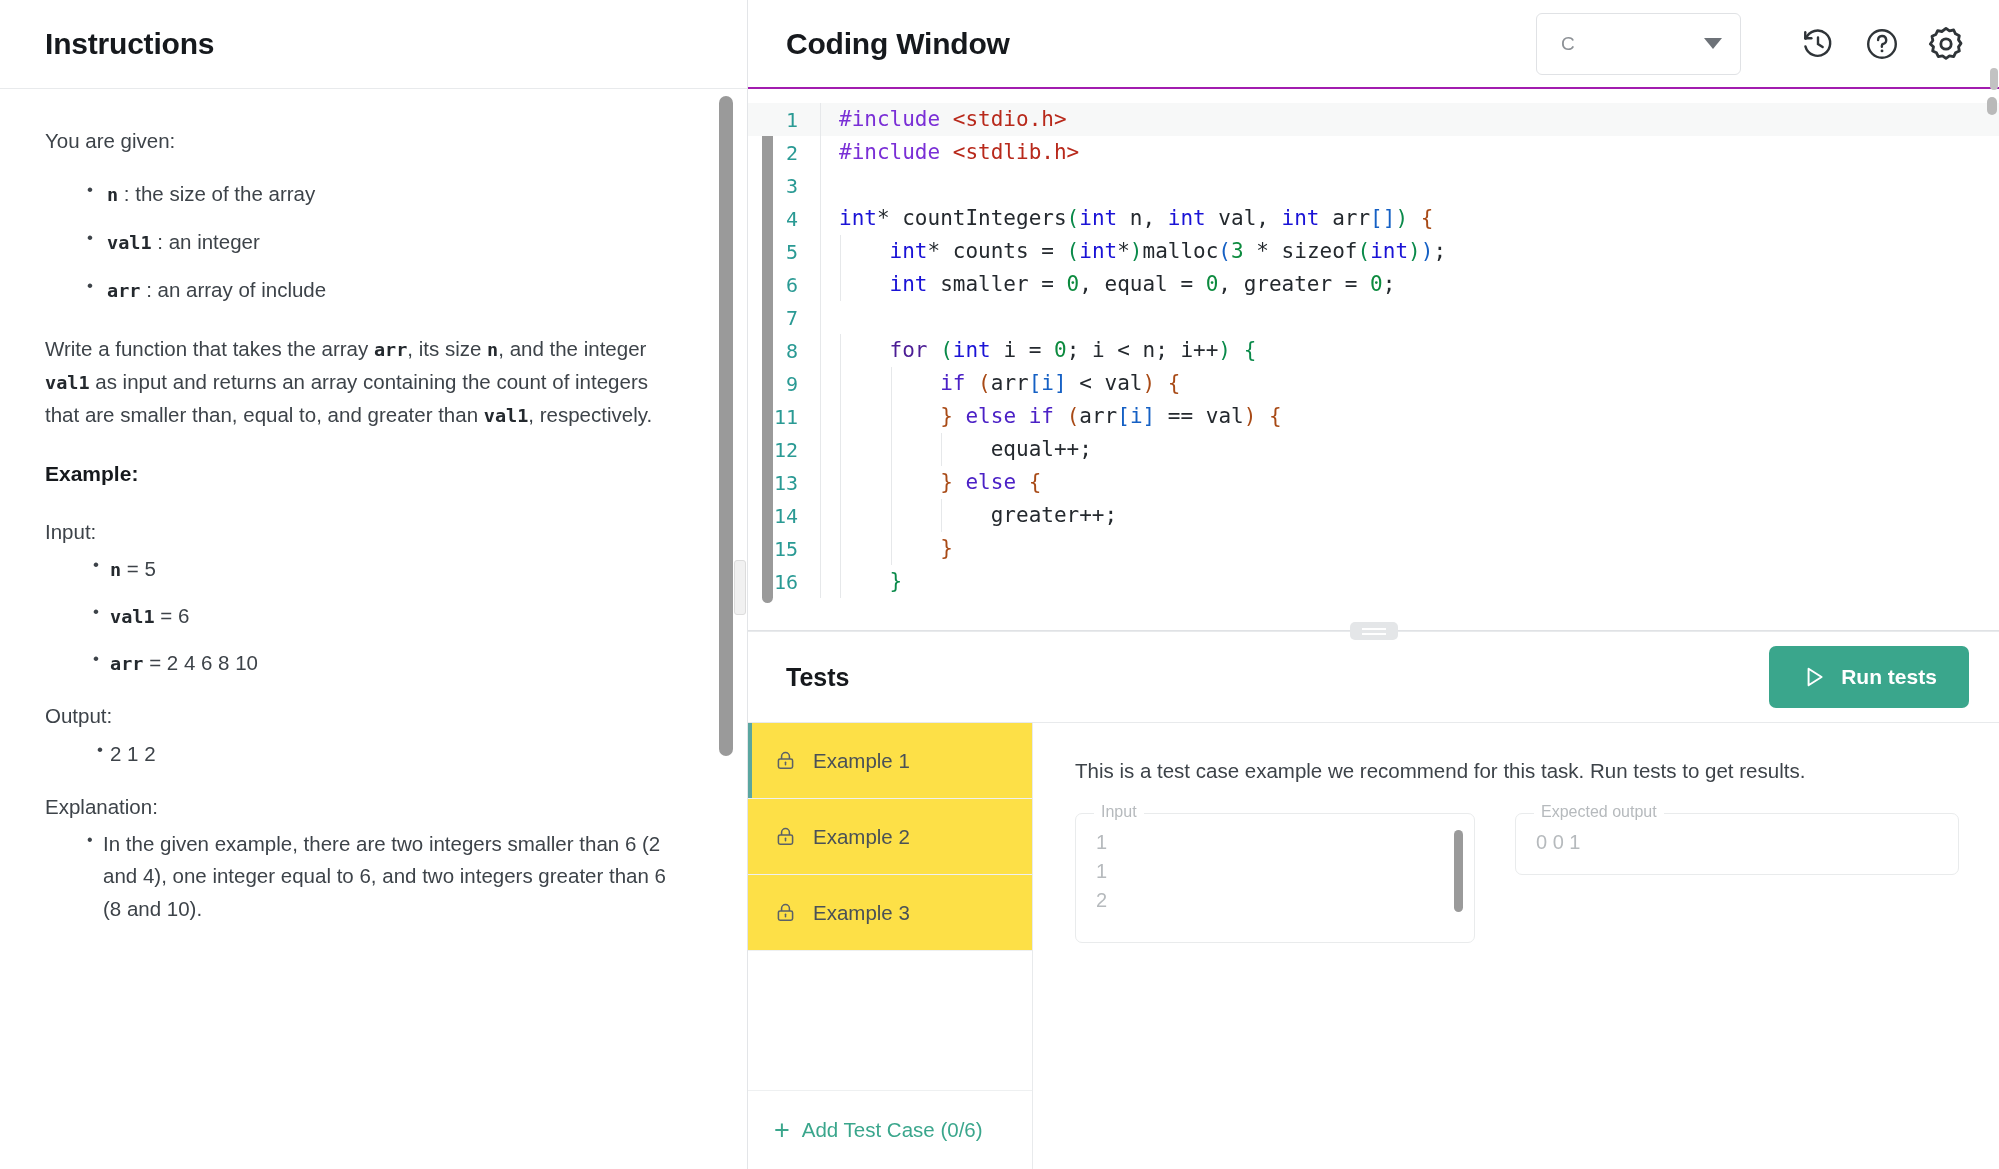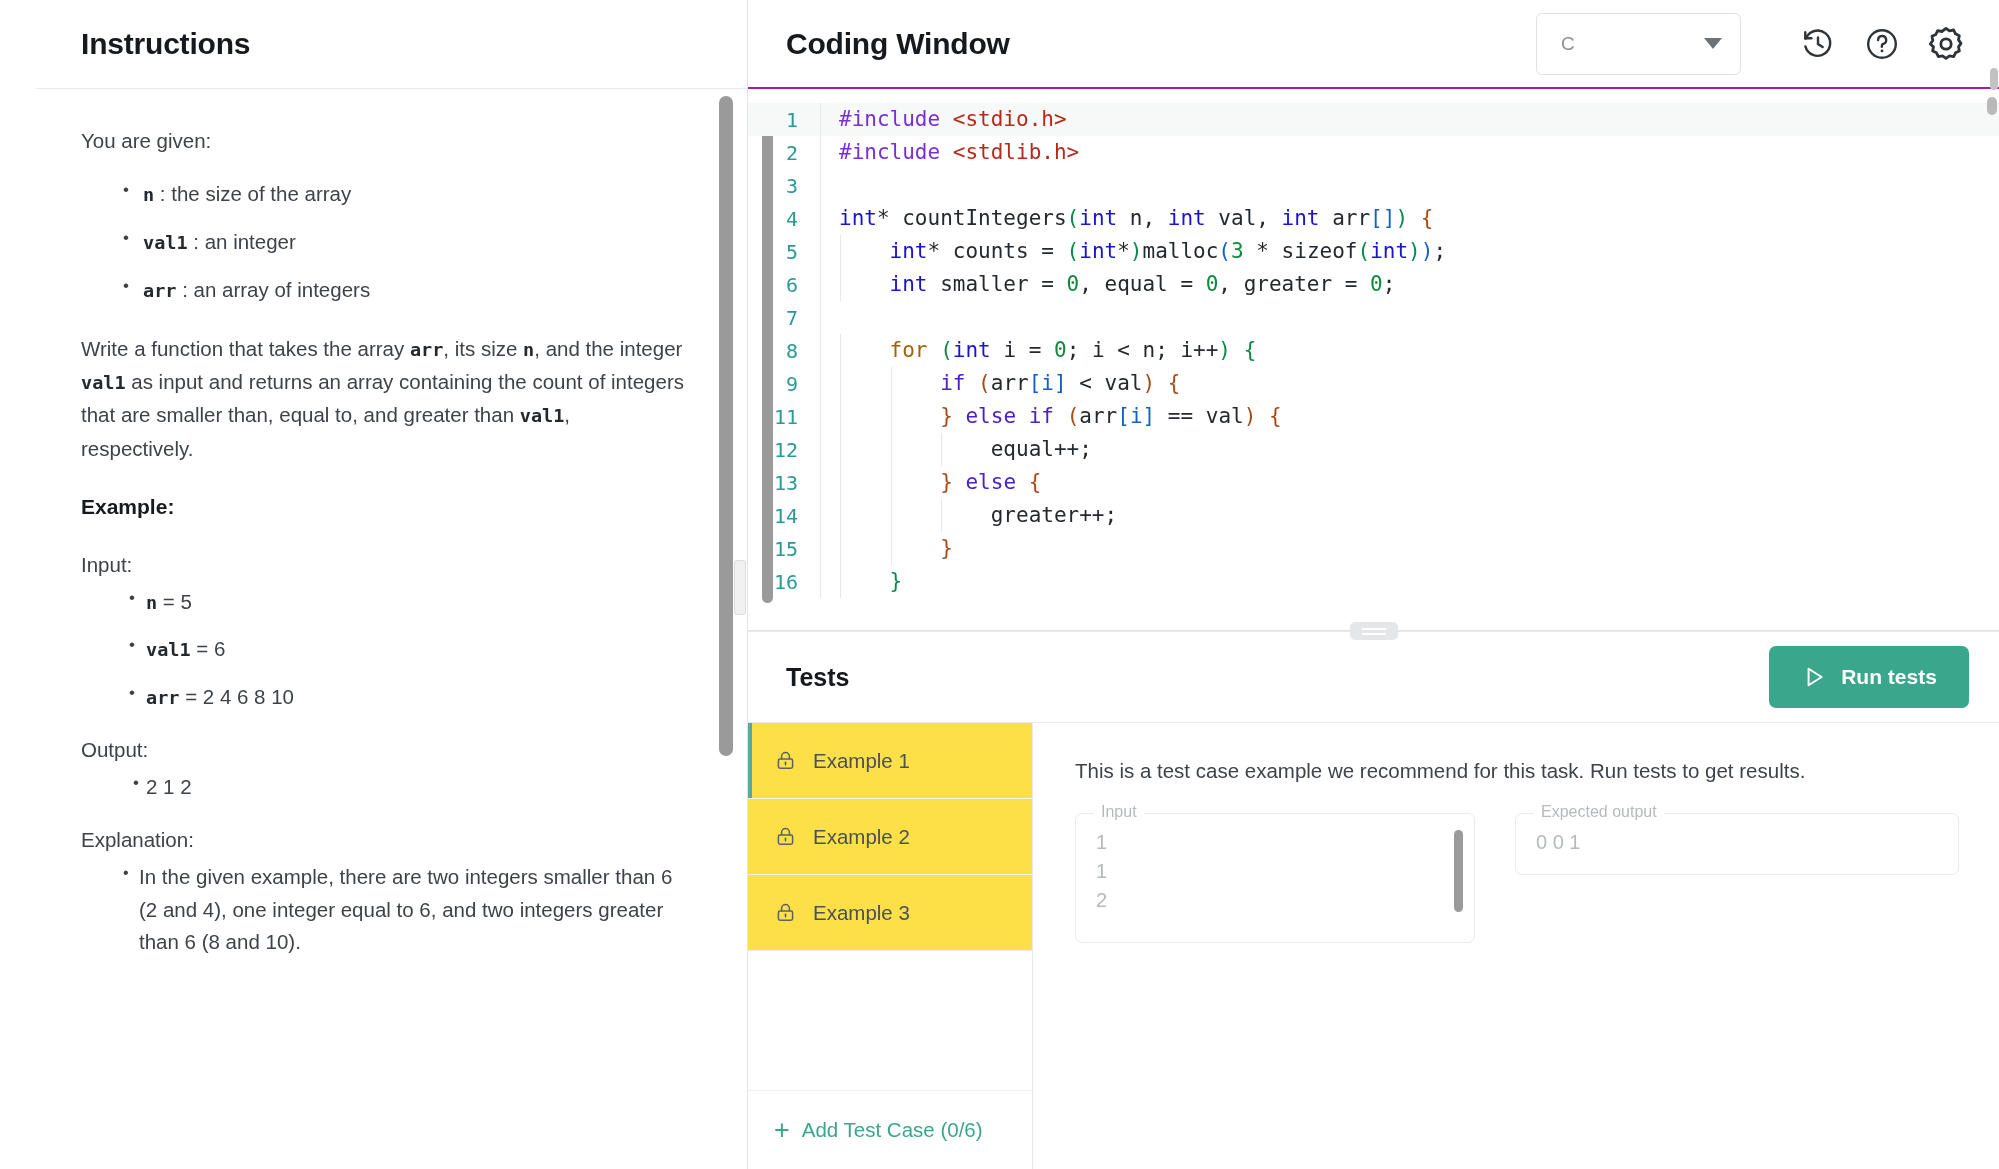--- a/index.html
+++ b/index.html
@@ -9,21 +9,21 @@
     background: #ffffff;
     overflow: hidden;
   }
   .app { display: flex; width: 1999px; height: 1169px; position: relative; }
 
   
   .left-panel {
     width: 748px; height: 1169px;
     display: flex; flex-direction: column;
     border-right: 1px solid #e3e5e8;
-    position: relative; background: #fff; padding-left: 36px;
+    position: relative; background: #fff;
   }
   .left-header {
     height: 89px; flex: 0 0 89px;
     display: flex; align-items: center;
     padding-left: 45px;
     border-bottom: 1px solid #e8eaec;
   }
   .left-header h1 { font-size: 30px; font-weight: bold; color: #16191d; letter-spacing: -.2px; }
   .instructions-body {
     flex: 1; overflow: hidden; position: relative;
@@ -143,21 +143,21 @@
     font-family: "DejaVu Sans Mono", monospace;
     font-size: 20px; color: #2a9a94;
   }
   .code-text {
     font-family: "DejaVu Sans Mono", monospace;
     font-size: 21px; color: #24292e;
     white-space: pre; position: relative;
     padding-left: 18px; border-left: 1px solid #e6e8ea;
     height: 33px; line-height: 33px; flex: 1;
   }
-  .kw    { color: #a16207; }
+  .kw    { color: #4c1d95; }
   .kw2   { color: #4b21c6; }
   .pre   { color: #7a2fd6; }
   .str   { color: #b8291b; }
   .num   { color: #0c8a3e; }
   .typ   { color: #1a13d6; }
   .br1   { color: #0a8a4a; }
   .br2   { color: #a84a16; }
   .br3   { color: #1560c4; }
   .indent-guide {
     display: inline-block; width: 1px; height: 33px;
@@ -271,21 +271,21 @@
         <li>
           <code class="mono">n</code>
           <span>: the size of the array</span>
         </li>
         <li>
           <code class="mono">val1</code>
           <span>: an integer</span>
         </li>
         <li>
           <code class="mono">arr</code>
-          <span>: an array of integers</span>
+          <span>: an array of include</span>
         </li>
       </ul>
 
       <p class="para-desc" id="problem-description">Write a function that takes the array <code class="mono">arr</code>, its size <code class="mono">n</code>, and the integer <code class="mono">val1</code> as input and returns an array containing the count of integers that are smaller than, equal to, and greater than <code class="mono">val1</code>, respectively.</p>
 
       <div class="h-example">Example:</div>
 
       <div class="label-line">Input:</div>
       <ul class="ul-sub">
         <li>

